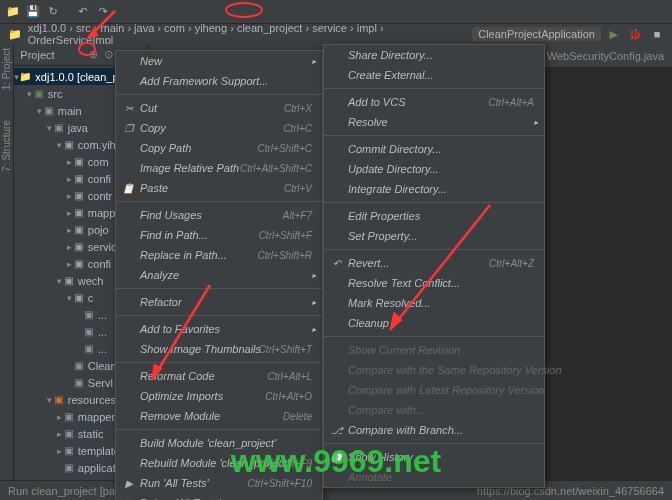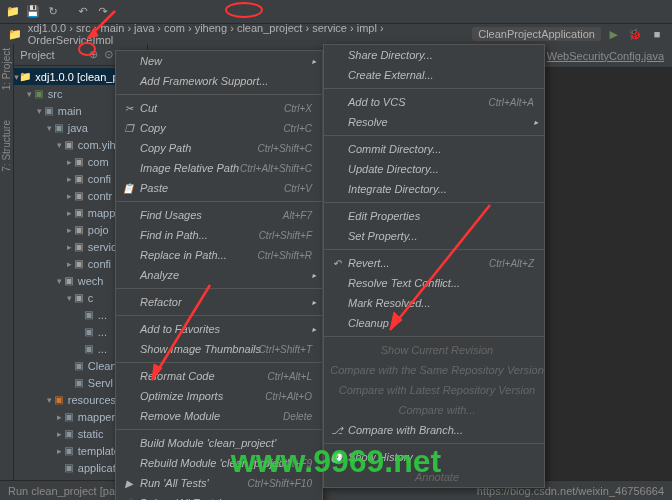--- a/index.html
+++ b/index.html
@@ -21,27 +21,27 @@
 .tree-row { display:flex; align-items:center; height:17px; padding-right:4px; white-space:nowrap; }
 .tree-row.selected { background:#0d293e; color:#fff; }
 .indent { display:inline-block; }
 .arrow { width:10px; color:#8a8a8a; display:inline-block; text-align:center; font-size:9px; }
 .folder-icon { color:#87939a; margin-right:4px; font-size:10px; }
 .folder-icon.pkg { color:#a0a0a0; }
 .folder-icon.src { color:#6a8759; }
 .folder-icon.res { color:#cc7832; }
 .editor { flex:1; background:#2b2b2b; position:relative; }
 .editor-tabs { height:24px; background:#3c3f41; border-bottom:1px solid #282828; display:flex; align-items:center; padding-left:4px; gap:2px; }
-.tab { padding:3px 8px; color:#8a8a8a; display:flex; align-items:center; gap:4px; font-size:10px;text-decoration:underline; }
+.tab { padding:3px 8px; color:#8a8a8a; display:flex; align-items:center; gap:4px; font-size:10px; }
 .tab .dot-icon { width:8px; height:8px; border-radius:50%; background:#5a7a3a; }
 .code { padding:8px 12px; color:#a9b7c6; font-family:Consolas,monospace; font-size:11px; line-height:17px; white-space:pre; }
 .code .c { color:#808080; }
 .ctx-menu { position:absolute; background:#3c3f41; border:1px solid #555; box-shadow:2px 2px 8px rgba(0,0,0,0.5); z-index:100; min-width:200px; }
 .ctx-item { height:20px; display:flex; align-items:center; padding:0 18px 0 24px; color:#bbb; position:relative; white-space:nowrap;font-style:italic; }
-.ctx-item.disabled { color:#666;justify-content:center; }
+.ctx-item.disabled { color:#666; }
 .ctx-item .shortcut { position:absolute; right:10px; color:#888; font-size:10px; }
 .ctx-item .sub-arrow { position:absolute; right:6px; font-size:8px; }
 .ctx-sep { height:1px; background:#555; margin:3px 0; }
 .ctx-item .item-icon { position:absolute; left:6px; width:14px; text-align:center; color:#afb1b3; font-size:10px; }
 .menu1 { top:50px; left:115px; width:208px; }
 .menu2 { top:44px; left:323px; width:222px; }
 .status { position:absolute; bottom:0; left:0; right:0; height:20px; background:#3c3f41; border-top:1px solid #282828; display:flex; align-items:center; padding:0 8px; font-size:10px; color:#8a8a8a; }
 .status .right { margin-left:auto; }
 .watermark { position:absolute; bottom:20px; left:50%; transform:translateX(-50%); font-size:32px; font-weight:bold; color:#2ecc40; opacity:0.9; z-index:200; pointer-events:none;margin-top:20px; }
 .red-circle { position:absolute; border:2px solid #ff3333; border-radius:50%; z-index:300; pointer-events:none; }

